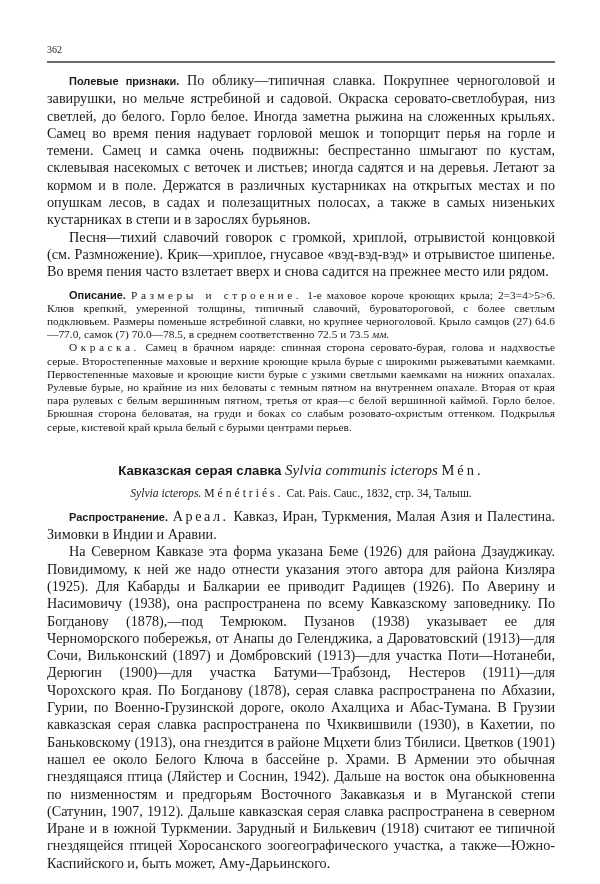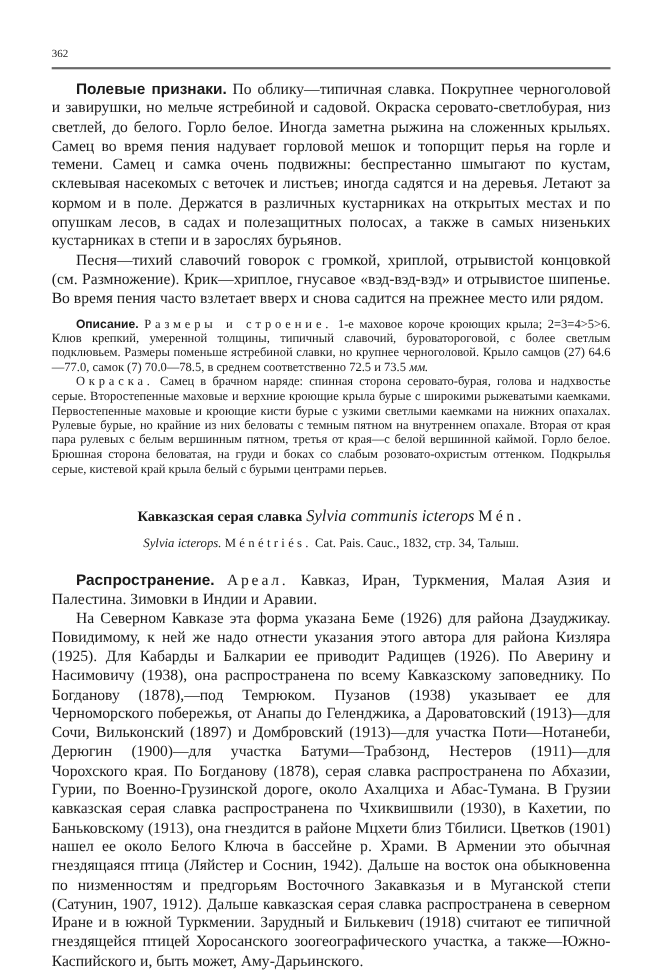--- a/index.html
+++ b/index.html
@@ -5,29 +5,29 @@
   html, body { margin: 0; padding: 0; background: #ffffff; }
   body { width: 600px; height: 884px; position: relative; overflow: hidden; color: #1a1a1a; font-family: "Liberation Serif", serif; }
   .page { position: absolute; left: 47px; top: 44px; width: 508px; }
   .running-head { position: relative; height: 14px; font-size: 11px; }
   .page-num { position: absolute; left: 0; top: 0; font-family: "Liberation Serif", serif; font-size: 10px; }
   .head-title { position: absolute; left: 0; right: 0; top: 1px; text-align: center; font-family: "Liberation Sans", sans-serif; font-size: 9.5px; letter-spacing: 0.6px; }
   .rule { height: 2px; background: #6a6a6a; margin-top: 3px; margin-bottom: 9px; }
   p { margin: 0; text-align: justify; }
   .main { font-size: 14.2px; line-height: 17.3px; }
   .indent { text-indent: 22px; }
-  .bold-lead { font-weight: bold; font-family: "Liberation Sans", sans-serif; font-size: 14px; }
+  .bold-lead { font-weight: bold; font-family: "Liberation Sans", sans-serif; font-size: 11px; }
   .small { font-size: 11.4px; line-height: 13.2px; font-family: "Liberation Serif", serif; }
   .sp { letter-spacing: 3.5px; }
   .block-small { margin-top: 8px; }
   .subsp-heading { text-align: center; margin-top: 28px; font-size: 14.5px; }
-  .subsp-heading .b { font-weight: bold; font-family: Liberation Serif, serif; font-size: 13.2px; }
+  .subsp-heading .b { font-weight: bold; font-family: Liberation Sans, sans-serif; font-size: 13.2px; }
   .subsp-heading i { font-size: 15px; }
   .synonym { text-align: center; margin-top: 8px; font-size: 11.6px; }
-  .dist { margin-top: 19px; }
+  .dist { margin-top: 8px; }
   .author-sp { letter-spacing: 3px; }
 </style>
 </head>
 <body>
 
 <div class="page">
   <div class="running-head">
     <span class="page-num">362</span>
   </div>
   <div class="rule"></div>

